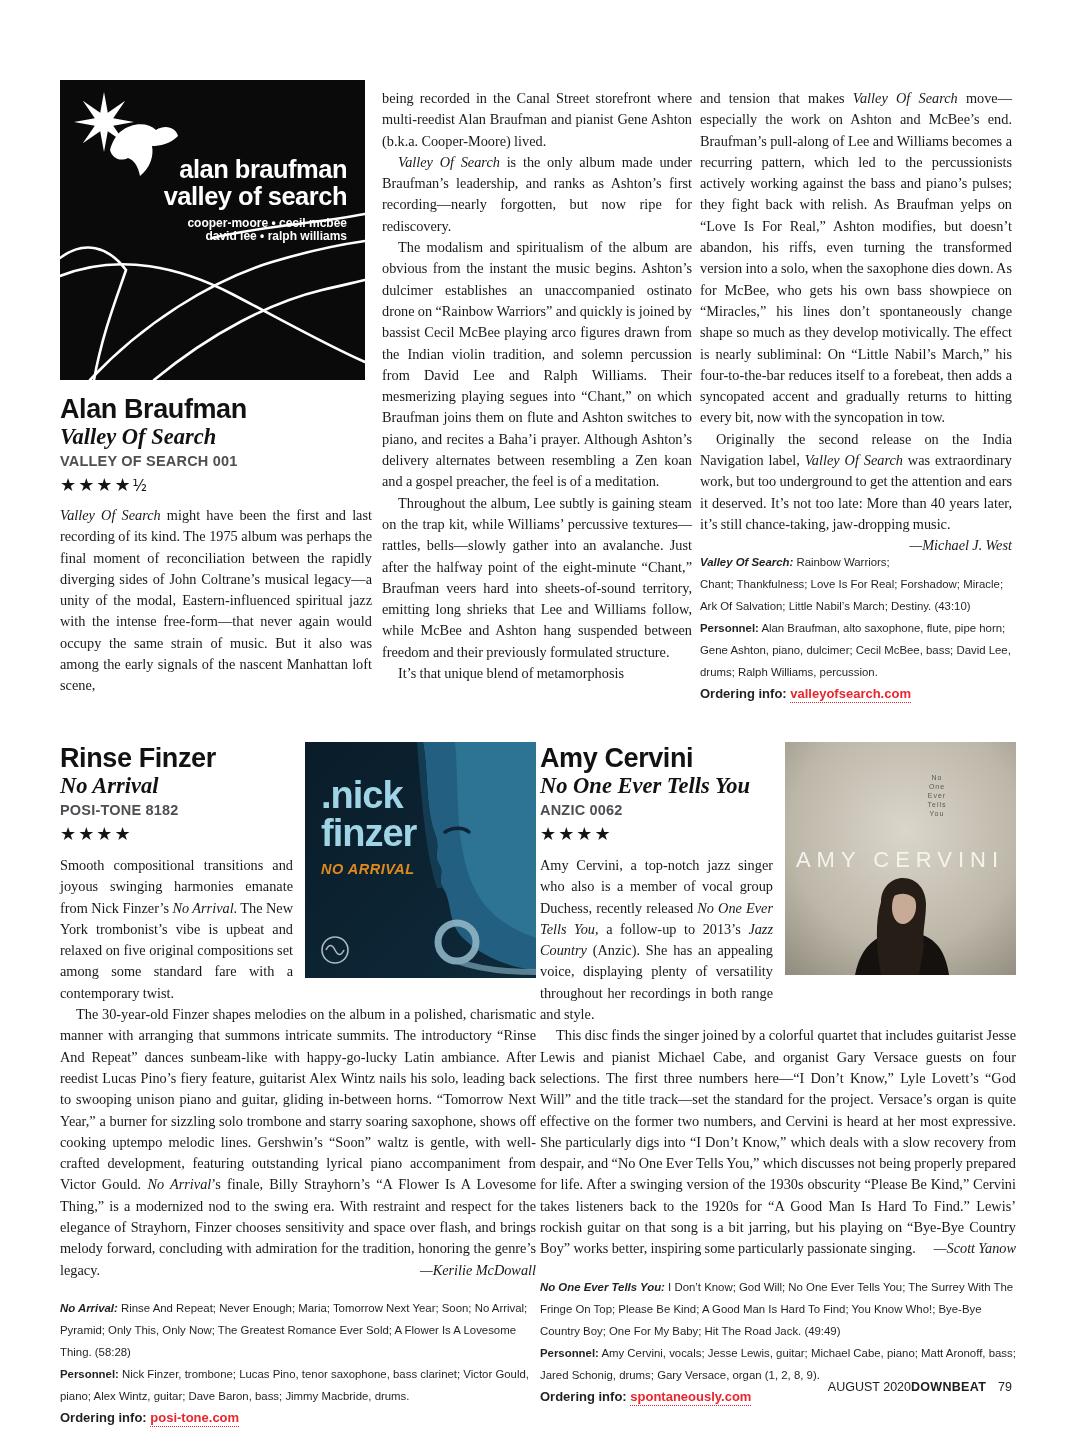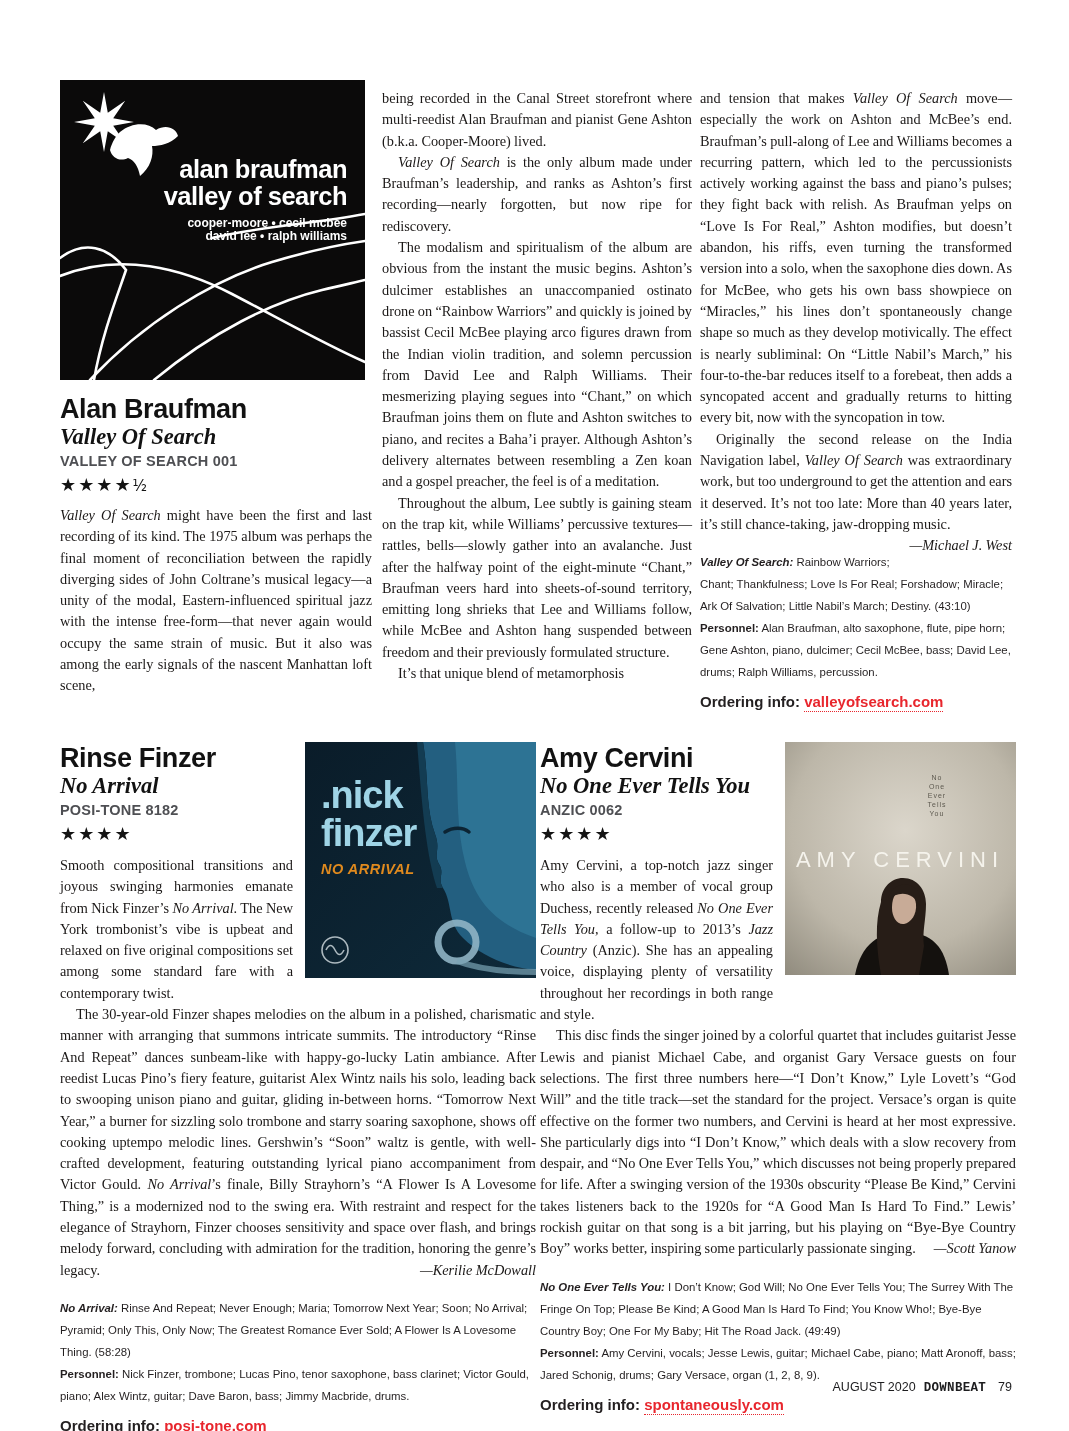--- a/index.html
+++ b/index.html
@@ -30,26 +30,26 @@
   .stars{font-family:"DejaVu Sans",sans-serif;font-size:18px;letter-spacing:2px;color:#141414;
          margin-top:3px;line-height:22px;}
   .stars .half{font-size:15px;letter-spacing:0;}
   .rhead-bottom{margin:6px 0 10px 0;}
   .body-intro{margin-top:8px;}
   
   .infobox{font-family:"Liberation Sans",sans-serif;font-size:11.4px;line-height:22px;color:#231f20;
            margin-top:16px;}
   .infobox .lead{font-weight:bold;}
   .infobox .tracks .lead{font-style:italic;}
-  .ordering{margin-top:8px;font-size:15px;font-weight:bold;font-family:"Liberation Sans",sans-serif;}
+  .ordering{font-size:13px;font-weight:bold;font-family:"Liberation Sans",sans-serif;}
   .ordering a{color:#e8262d;text-decoration:none;border-bottom:1.5px dotted #e8262d;padding-bottom:1px;}
   
   .footer{position:absolute;top:1380px;left:0;width:1012px;text-align:right;
           font-family:"Liberation Sans",sans-serif;font-size:12.5px;color:#1d1d1f;}
-  .footer .brand{font-weight:bold;margin-left:8px;letter-spacing:0.3px;font-family:Liberation Mono, monospace;}
+  .footer .brand{font-weight:bold;letter-spacing:0.3px;}
   .footer .pageno{margin-left:12px;}
   svg text{font-family:"Liberation Sans",sans-serif;}
 </style>
 </head>
 <body>
 
 <div class="page">
 
   <section>
     <div class="colA">

